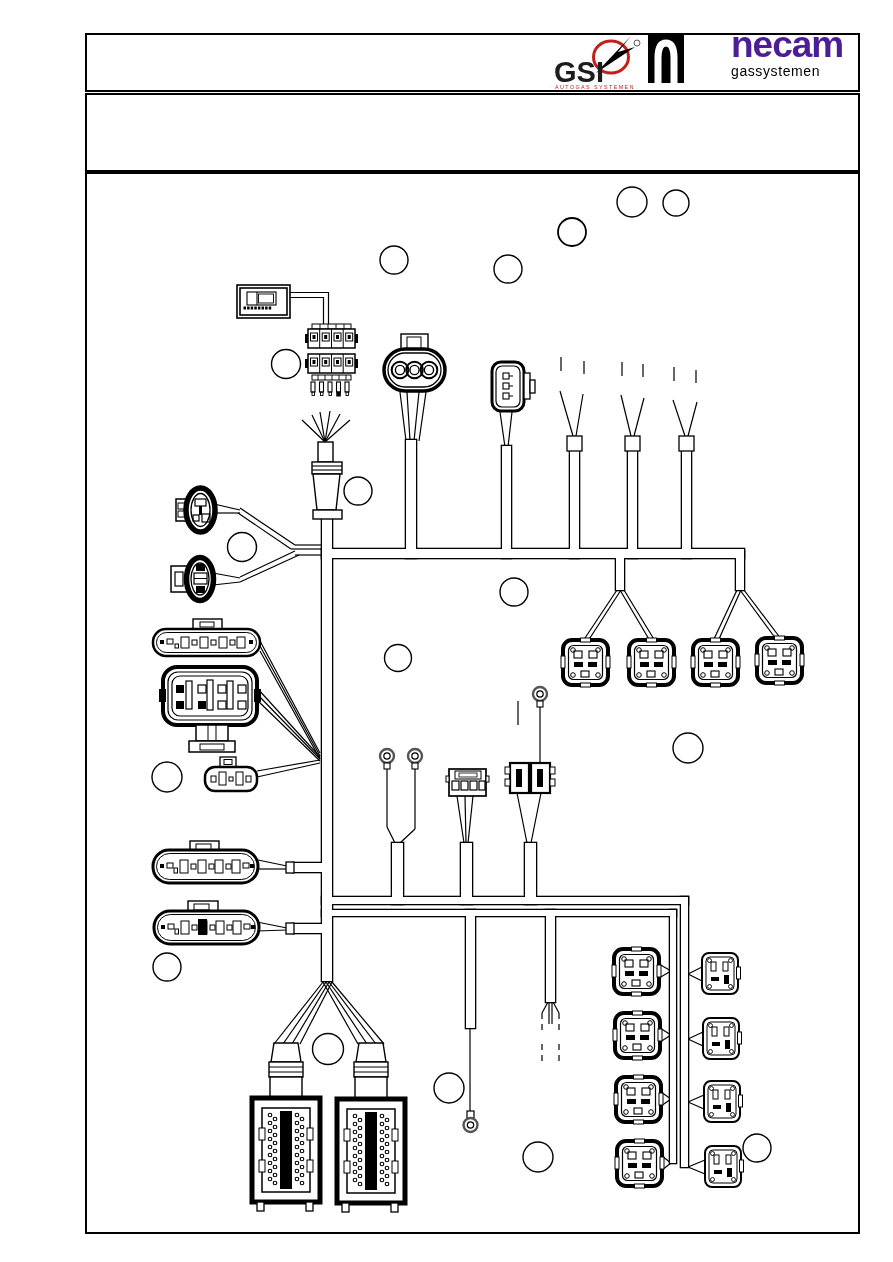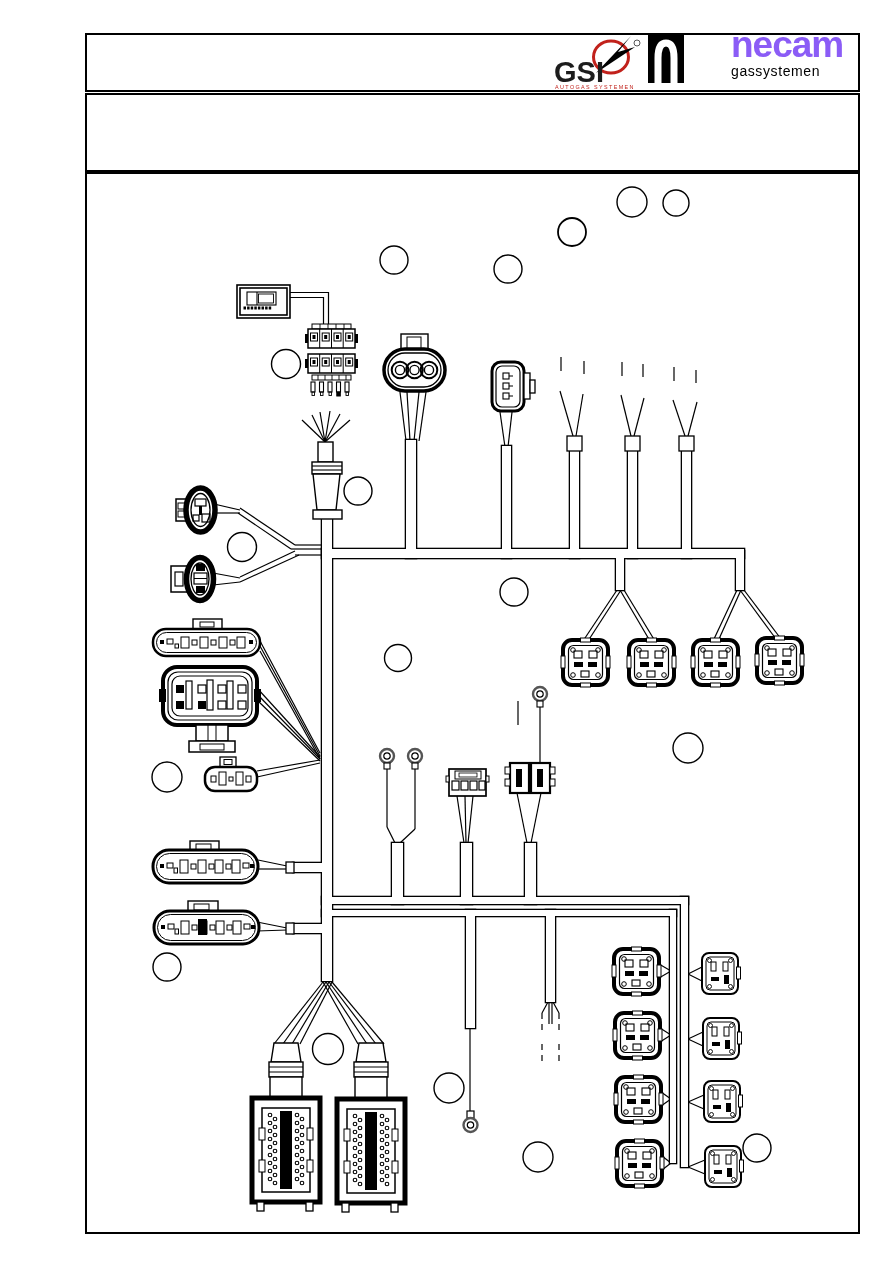--- a/index.html
+++ b/index.html
@@ -6,21 +6,21 @@
   body{width:893px;height:1262px;position:relative;font-family:"Liberation Sans",sans-serif;}
   .box{position:absolute;border:2px solid #000;background:#fff;}
   #box-header{left:85px;top:33px;width:771px;height:55px;}
   #box-subheader{left:85px;top:93px;width:771px;height:75px;}
   #box-main{left:85px;top:172px;width:771px;height:1058px;}
   #diagram-svg{position:absolute;left:0;top:0;width:893px;height:1262px;}
   
   #gsi-logo{position:absolute;left:552px;top:34px;width:95px;height:56px;}
   #necam-mark{position:absolute;left:648px;top:33px;width:36px;height:50px;}
   #necam-word{position:absolute;left:731px;top:28px;width:125px;height:58px;}
-  #necam-name{font-weight:bold;font-size:37px;letter-spacing:-1px;line-height:34px;color:#8b5cf6;}
+  #necam-name{font-weight:bold;font-size:37px;letter-spacing:-1px;line-height:34px;color:#4c1d95;}
   #necam-sub{font-size:14px;letter-spacing:0.6px;color:#000;margin-top:1px;}
 </style>
 </head>
 <body>
 
 <div class="box" id="box-header"></div>
 <div class="box" id="box-subheader"></div>
 <div class="box" id="box-main"></div>
 
 <svg id="gsi-logo" viewBox="0 0 95 56">

